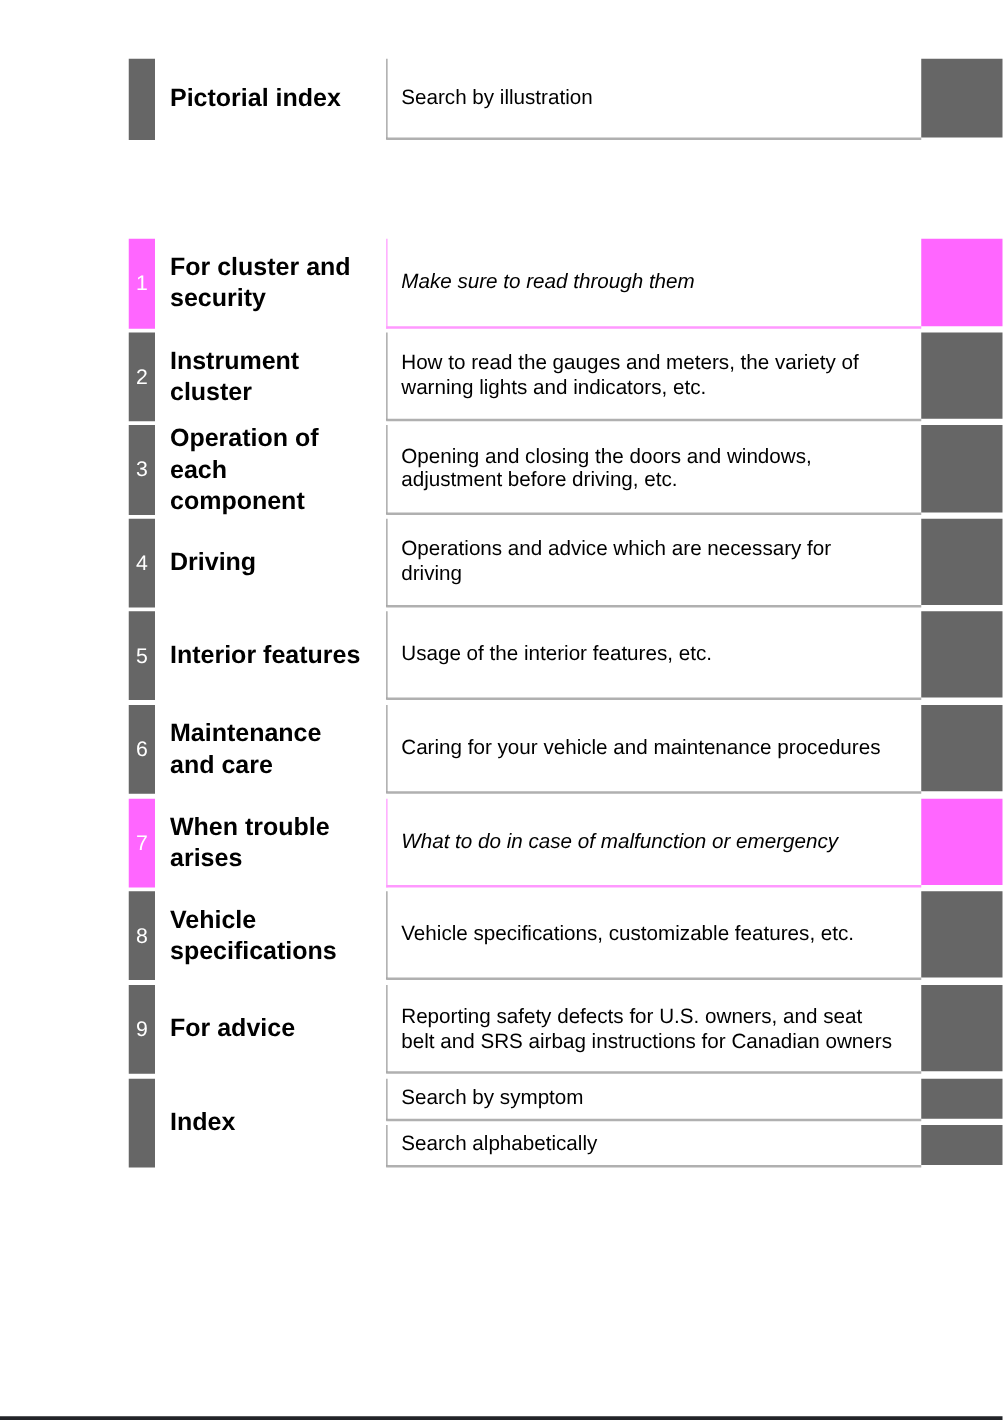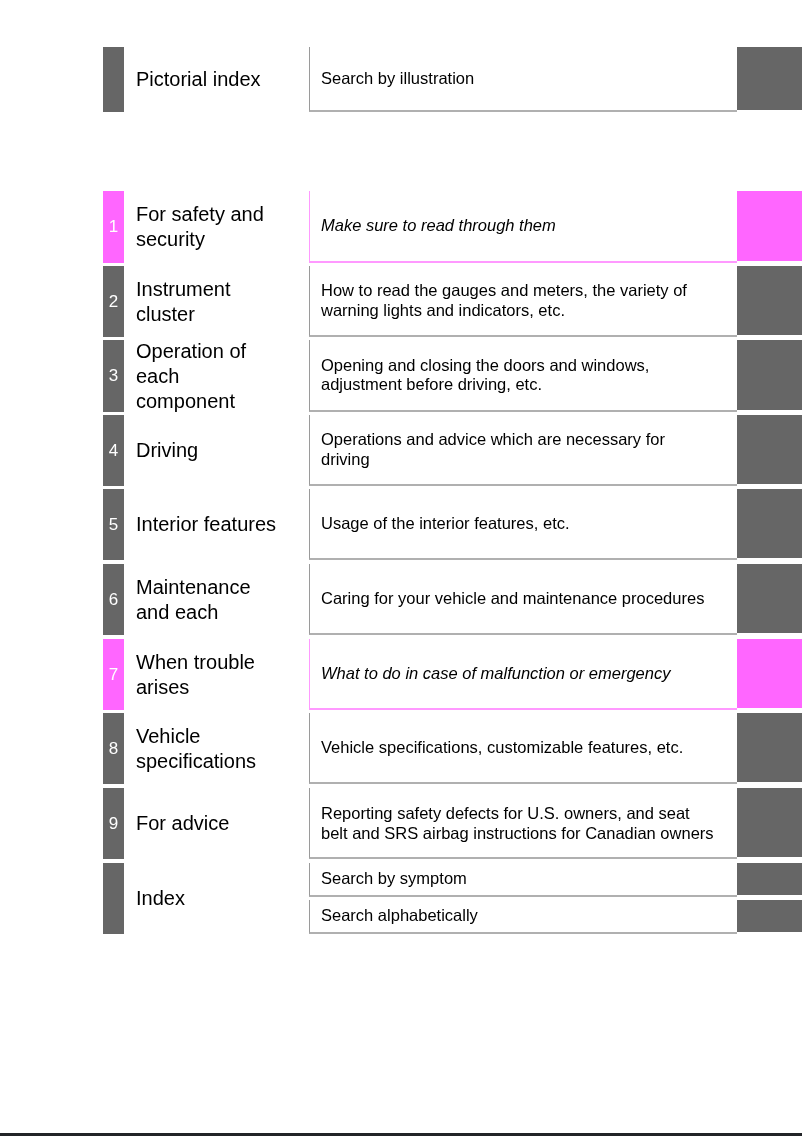--- a/index.html
+++ b/index.html
@@ -35,21 +35,21 @@
     }
     .left-tab.pink { background: #ff66ff; }
     .title {
       position: absolute;
       left: 136px;
       width: 170px;
       top: 0;
       bottom: 0;
       display: flex;
       align-items: center;
-      font-weight: normal;
+      font-weight: bold;
       font-size: 20px;
       line-height: 25px;
     }
     .desc {
       position: absolute;
       left: 309px;
       width: 428px;
       top: 0;
       bottom: 0;
       border-left: 1px solid #9a9a9a;
@@ -99,21 +99,21 @@
   <div class="left-tab"></div>
   <div class="title">Pictorial index</div>
   <div class="desc">
     <span>Search by illustration</span>
   </div>
   <div class="right-tab"></div>
 </div>
 
 <div class="row" style="top:191px; height:72px;">
   <div class="left-tab pink">1</div>
-  <div class="title" style="width:150px;">For safety and security</div>
+  <div class="title" style="width:150px;">For cluster and security</div>
   <div class="desc pink">
     <span>Make sure to read through them</span>
   </div>
   <div class="right-tab pink"></div>
 </div>
 
 <div class="row" style="top:266px; height:71px;">
   <div class="left-tab">2</div>
   <div class="title" style="width:130px;">Instrument cluster</div>
   <div class="desc">
@@ -144,21 +144,21 @@
   <div class="left-tab">5</div>
   <div class="title">Interior features</div>
   <div class="desc">
     <span>Usage of the interior features, etc.</span>
   </div>
   <div class="right-tab"></div>
 </div>
 
 <div class="row" style="top:564px; height:71px;">
   <div class="left-tab">6</div>
-  <div class="title" style="width:140px;">Maintenance and each</div>
+  <div class="title" style="width:140px;">Maintenance and care</div>
   <div class="desc">
     <span>Caring for your vehicle and maintenance procedures</span>
   </div>
   <div class="right-tab"></div>
 </div>
 
 <div class="row" style="top:639px; height:71px;">
   <div class="left-tab pink">7</div>
   <div class="title" style="width:145px;">When trouble arises</div>
   <div class="desc pink">

